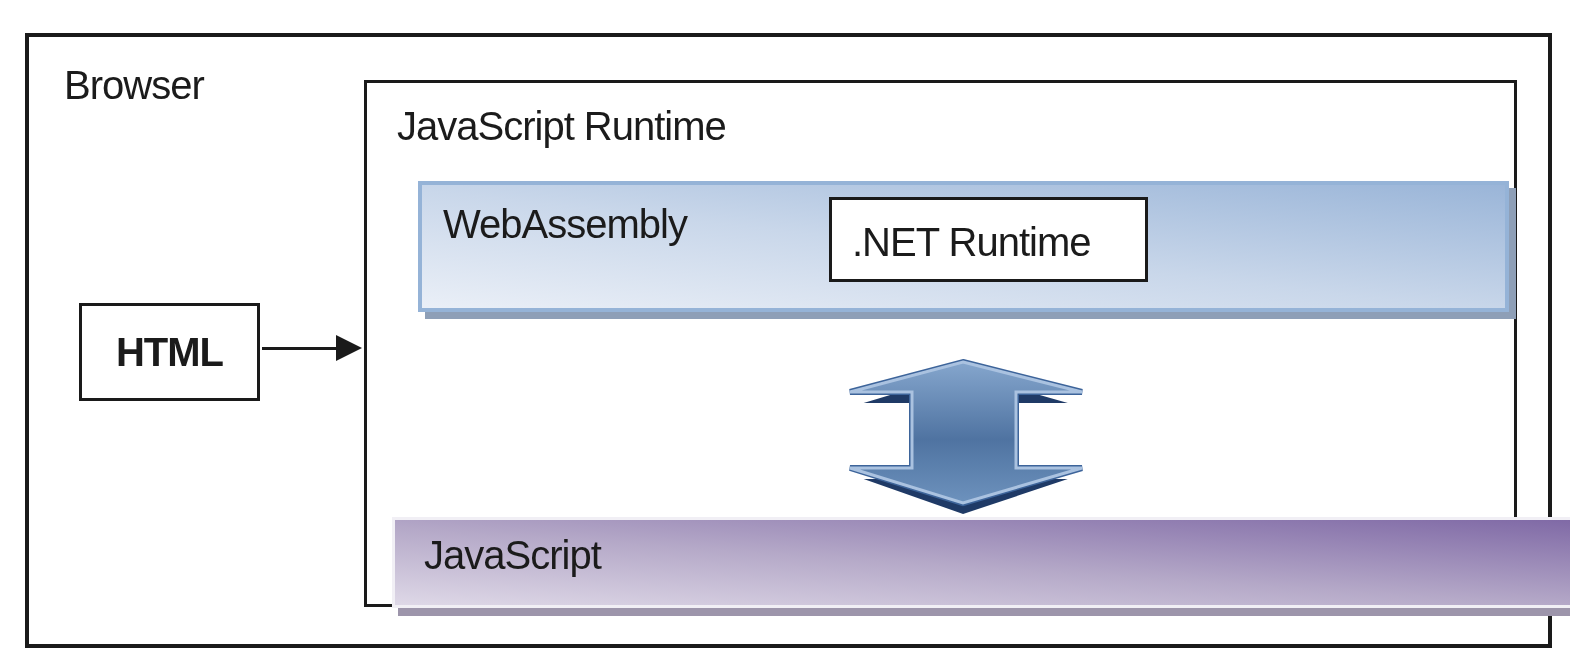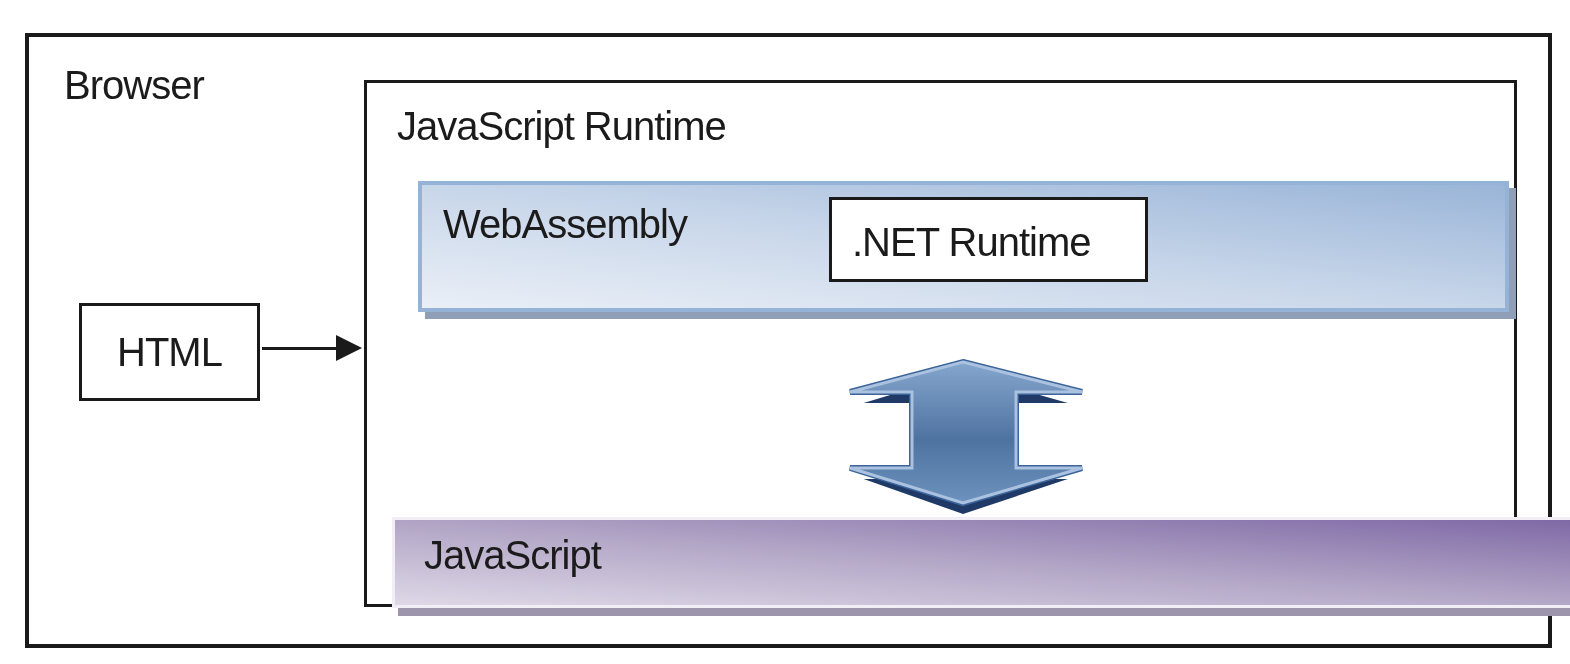--- a/index.html
+++ b/index.html
@@ -35,21 +35,21 @@
   .browser-box{
     position:absolute;left:25px;top:33px;width:1527px;height:615px;
     border:4px solid var(--box-border);background:transparent;
   }
   .browser-label{left:35px;top:26px;}
   .html-box{
     position:absolute;left:50px;top:266px;width:181px;height:98px;
     border:3px solid var(--box-border);background:#fff;
     display:flex;align-items:center;justify-content:center;
   }
-  .html-label{position:static;font-size:40px;letter-spacing:-1px;}
+  .html-label{position:static;font-size:40px;letter-spacing:-1px;font-weight:bold;}
   .flow-arrow{position:absolute;left:233px;top:279px;width:110px;height:60px;}
   .flow-arrow .line{position:absolute;left:0;top:31px;width:78px;height:3px;background:var(--box-border);}
   .flow-arrow .head{
     position:absolute;left:74px;top:19px;width:0;height:0;
     border-top:13px solid transparent;border-bottom:13px solid transparent;
     border-left:26px solid var(--box-border);
   }
   .js-runtime-box{
     position:absolute;left:335px;top:43px;width:1153px;height:527px;
     border:3px solid var(--box-border);background:transparent;

